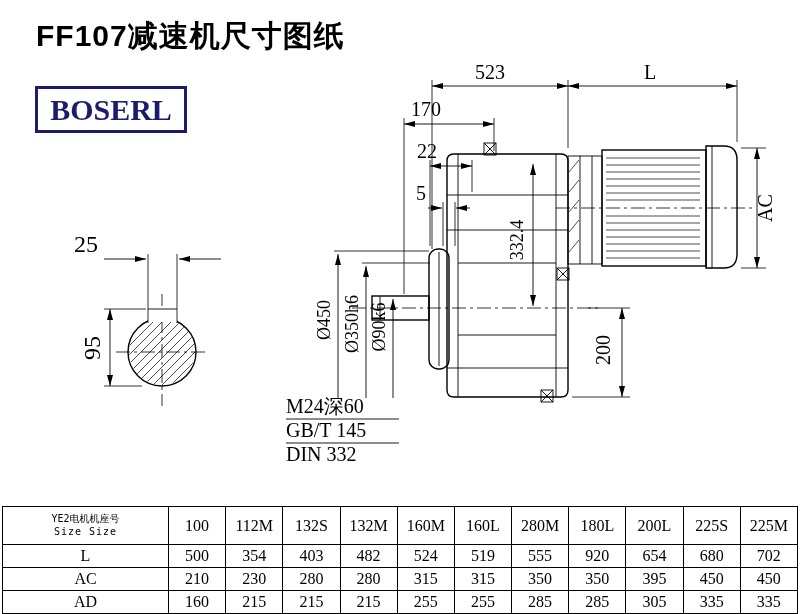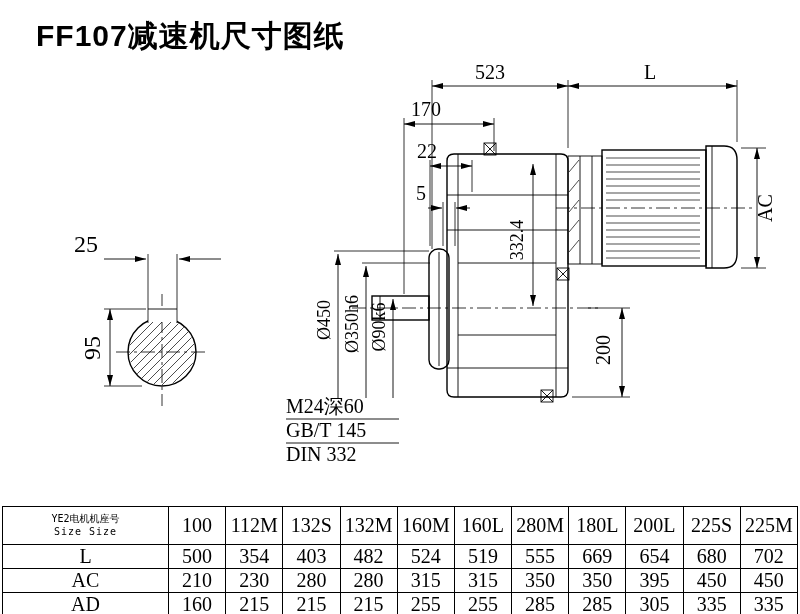--- a/index.html
+++ b/index.html
@@ -20,32 +20,35 @@
   .cl    { stroke:#000; stroke-width:0.8; stroke-dasharray:14 4 3 4; fill:none; }
   .hatch { stroke:#000; stroke-width:0.7; }
   text.dim-label { font-family:"Liberation Serif", serif; font-size:20px; fill:#000; }
   text.dim-label.big { font-size:24px; }
   text.dim-label.rot18 { font-size:18px; }
   text.note { font-family:"Liberation Serif", serif; font-size:20px; fill:#000; }
 
   table.size-table { position:absolute; left:2px; top:506px; width:796px;
                      border-collapse:collapse; table-layout:fixed; }
   .size-table td { border:1px solid #000; text-align:center; vertical-align:middle;
-                   font-family:"Liberation Serif", serif; font-size:20px; height:23px; padding:0; }
+                   font-family:"Liberation Serif", serif; font-size:16px; height:23px; padding:0; }
   .size-table tr:first-child td { height:38px; }
   .size-table td.head-cell { font-family:"DejaVu Sans Mono", monospace; font-size:10px; line-height:1.25; }
   .size-table td.head-cell .en { letter-spacing:1px; }
 </style>
 </head>
 <body>
 
 <div class="canvas">
 
   <div class="page-title">FF107减速机尺寸图纸</div>
 
+  <div class="logo-box">
+    <span class="logo-text">BOSERL</span>
+  </div>
 
   <svg class="drawing" width="800" height="500" viewBox="0 0 800 500">
     <defs>
       <marker id="arw" orient="auto-start-reverse" markerUnits="userSpaceOnUse" markerWidth="12" markerHeight="8" refX="11" refY="4">
         <path d="M0,1 L11,4 L0,7 Z" fill="#000"></path>
       </marker>
       <clipPath id="circleClip">
           <circle cx="162" cy="352" r="33"></circle>
         </clipPath>
     </defs>
@@ -255,21 +258,21 @@
         </tr>
         <tr>
           <td>L</td>
           <td>500</td>
           <td>354</td>
           <td>403</td>
           <td>482</td>
           <td>524</td>
           <td>519</td>
           <td>555</td>
-          <td>669</td>
+          <td>920</td>
           <td>654</td>
           <td>680</td>
           <td>702</td>
         </tr>
         <tr>
           <td>AC</td>
           <td>210</td>
           <td>230</td>
           <td>280</td>
           <td>280</td>

